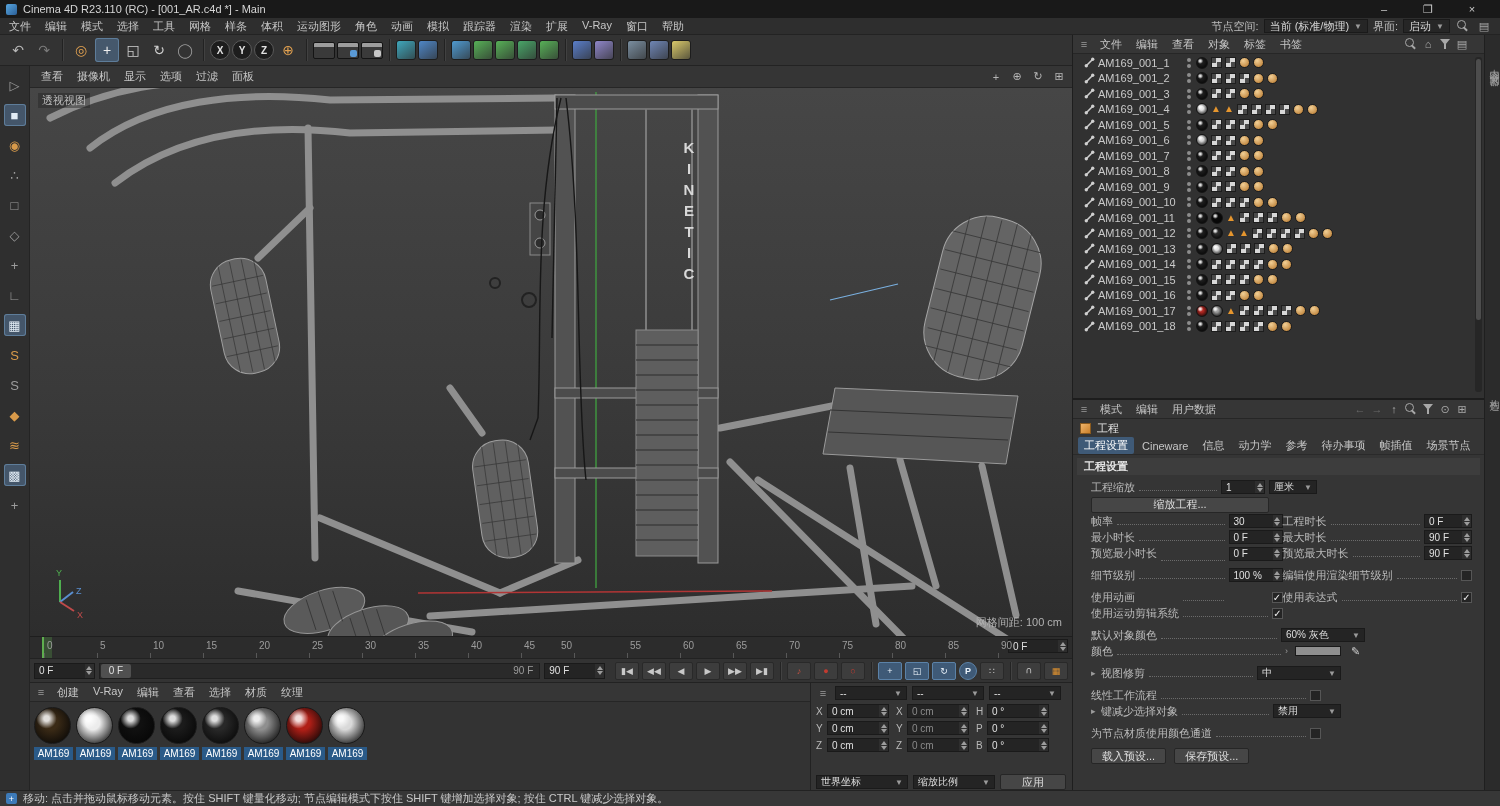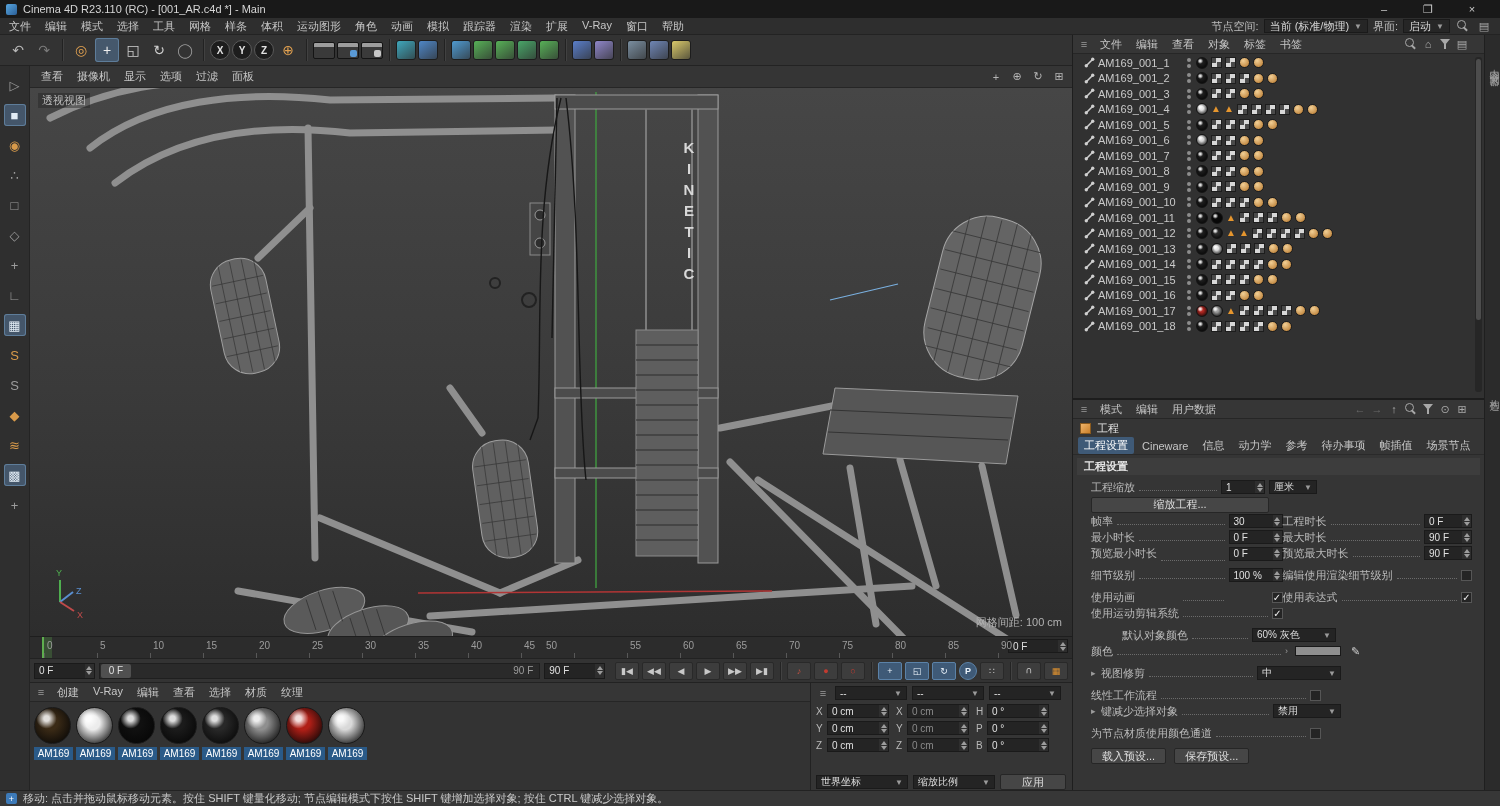--- a/index.html
+++ b/index.html
@@ -438,21 +438,21 @@
       <span class="tick" style="left: 282px;">25</span>
       <span class="tickline" style="left: 332px;"></span>
       <span class="tick" style="left: 335px;">30</span>
       <span class="tickline" style="left: 385px;"></span>
       <span class="tick" style="left: 388px;">35</span>
       <span class="tickline" style="left: 438px;"></span>
       <span class="tick" style="left: 441px;">40</span>
       <span class="tickline" style="left: 491px;"></span>
       <span class="tick" style="left: 494px;">45</span>
       <span class="tickline" style="left: 544px;"></span>
-      <span class="tick" style="left: 516px;">50</span>
+      <span class="tick" style="left: 531px;">50</span>
       <span class="tickline" style="left: 597px;"></span>
       <span class="tick" style="left: 600px;">55</span>
       <span class="tickline" style="left: 650px;"></span>
       <span class="tick" style="left: 653px;">60</span>
       <span class="tickline" style="left: 703px;"></span>
       <span class="tick" style="left: 706px;">65</span>
       <span class="tickline" style="left: 756px;"></span>
       <span class="tick" style="left: 759px;">70</span>
       <span class="tickline" style="left: 809px;"></span>
       <span class="tick" style="left: 812px;">75</span>
@@ -1235,21 +1235,21 @@
           </div>
           <div class="arow">
             <span class="half" style="width: 192px;">
               <span class="albl">使用运动剪辑系统</span>
               <span class="lead"></span>
               <span class="chk on"></span>
             </span>
           </div>
           <div class="gaprow"></div>
           <div class="arow">
-            <span class="half" style="width: 214px; margin-left: 31px;">
+            <span class="half" style="width: 274px;">
               <span class="albl">默认对象颜色</span>
               <span class="lead"></span>
               <span class="dd" style="width: 84px;">
                 <span class="fv">60% 灰色</span>
                 <span class="caret">▼</span>
               </span>
             </span>
           </div>
           <div class="arow">
             <span class="half" style="width: 250px;">

